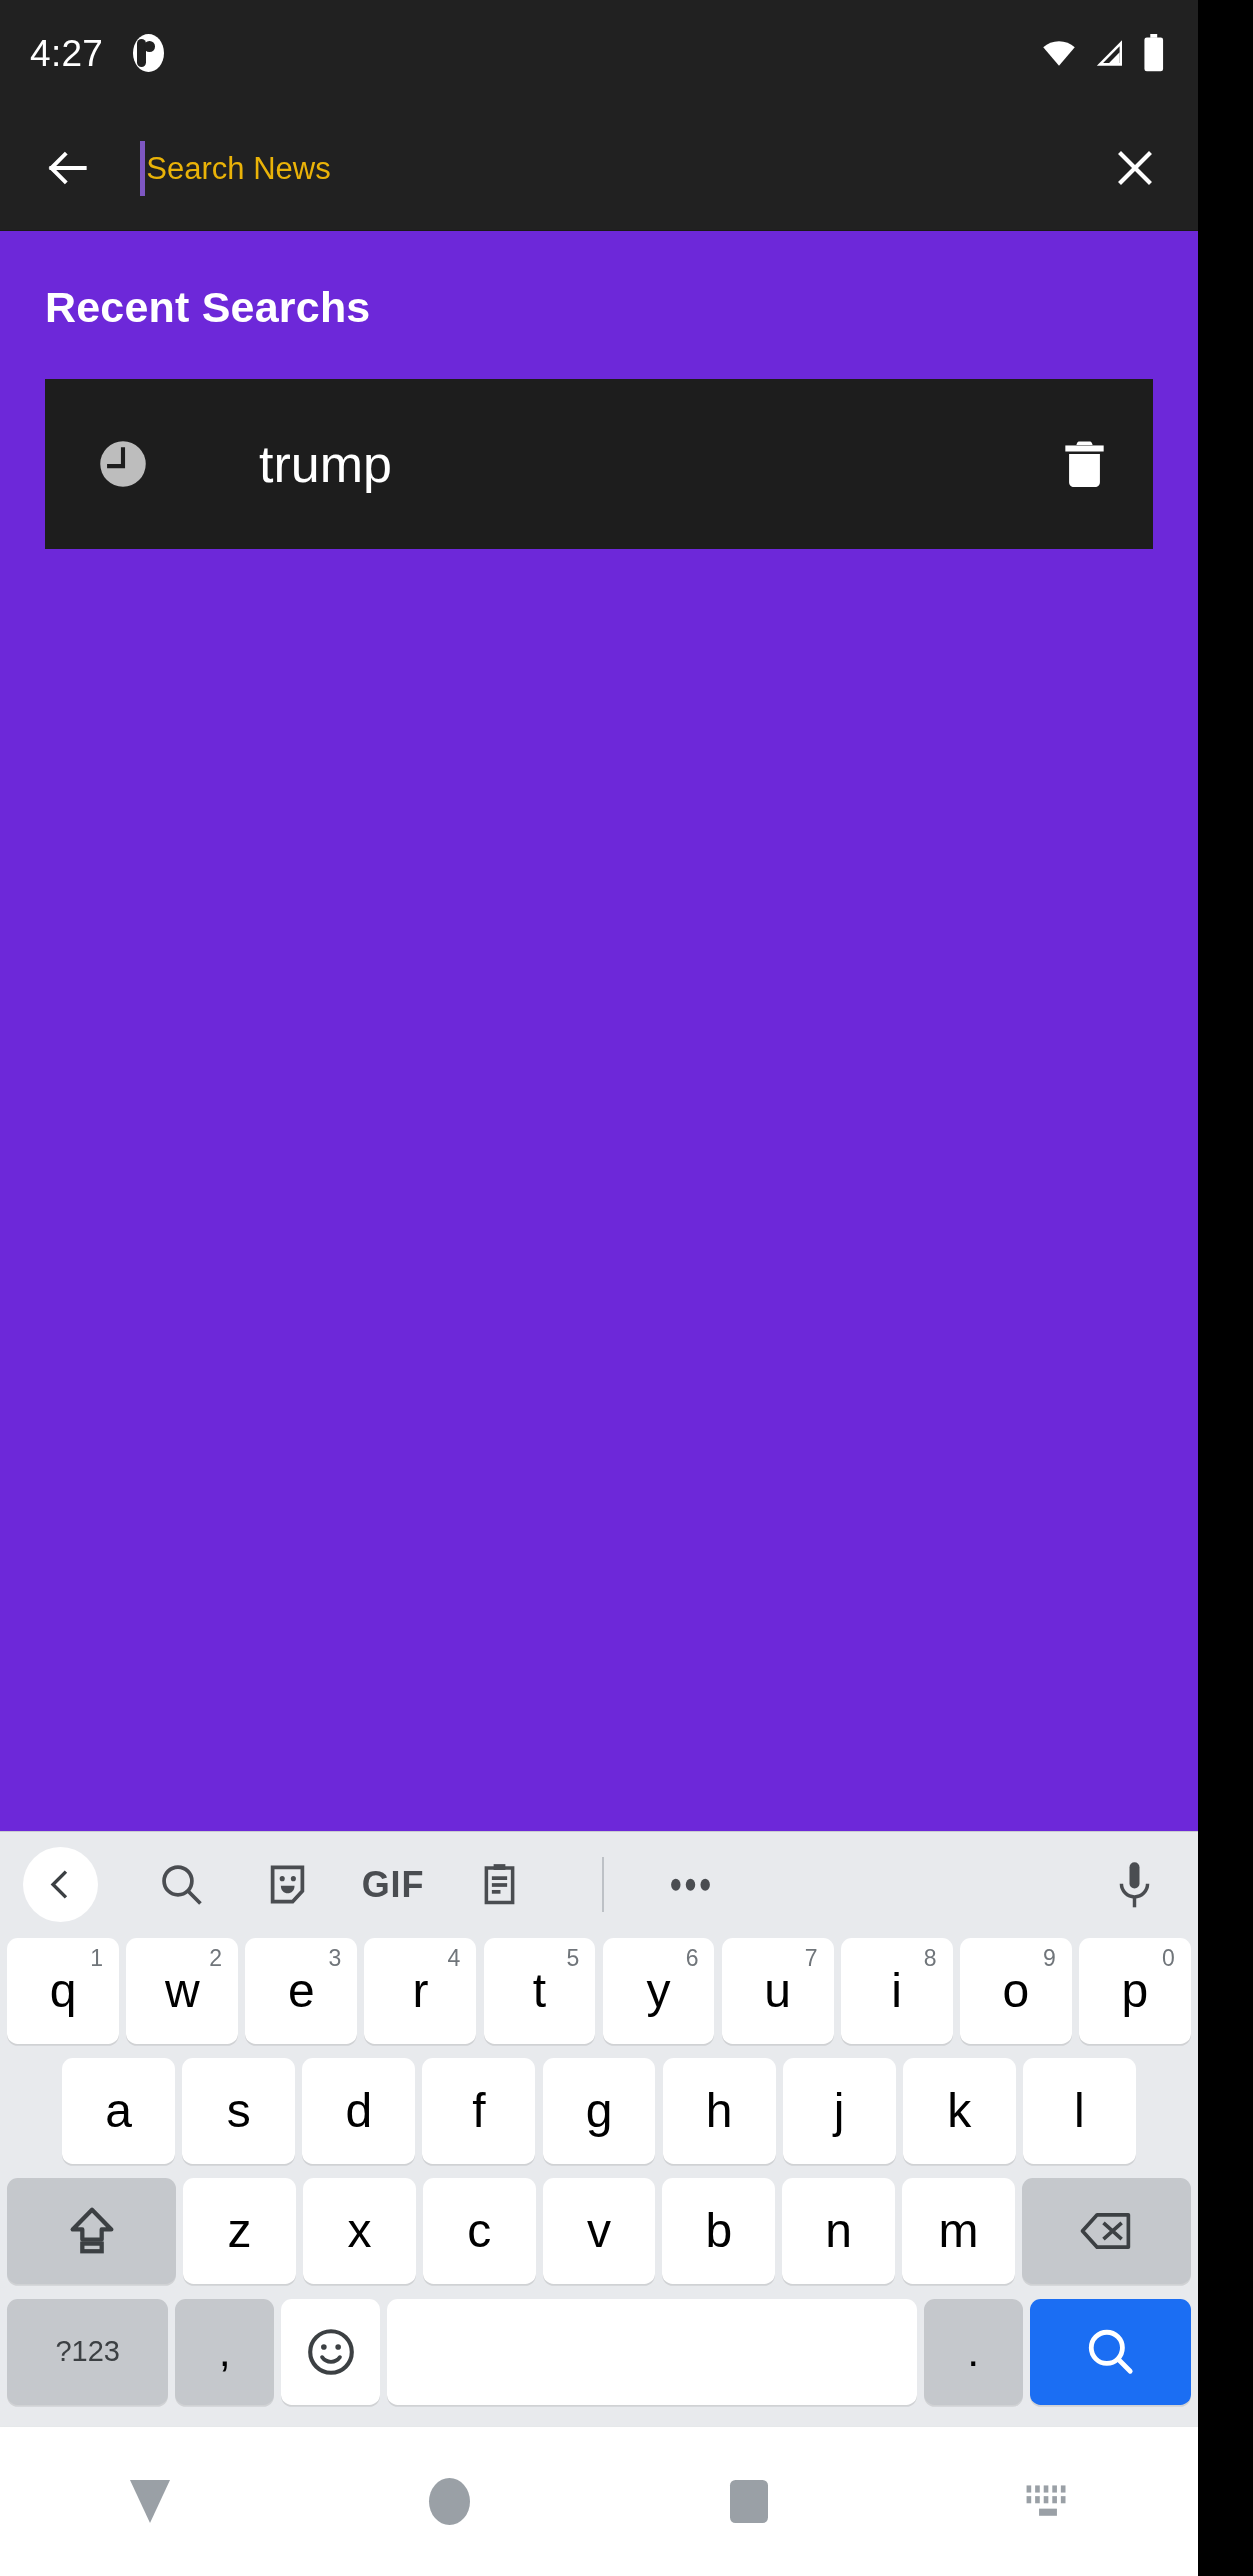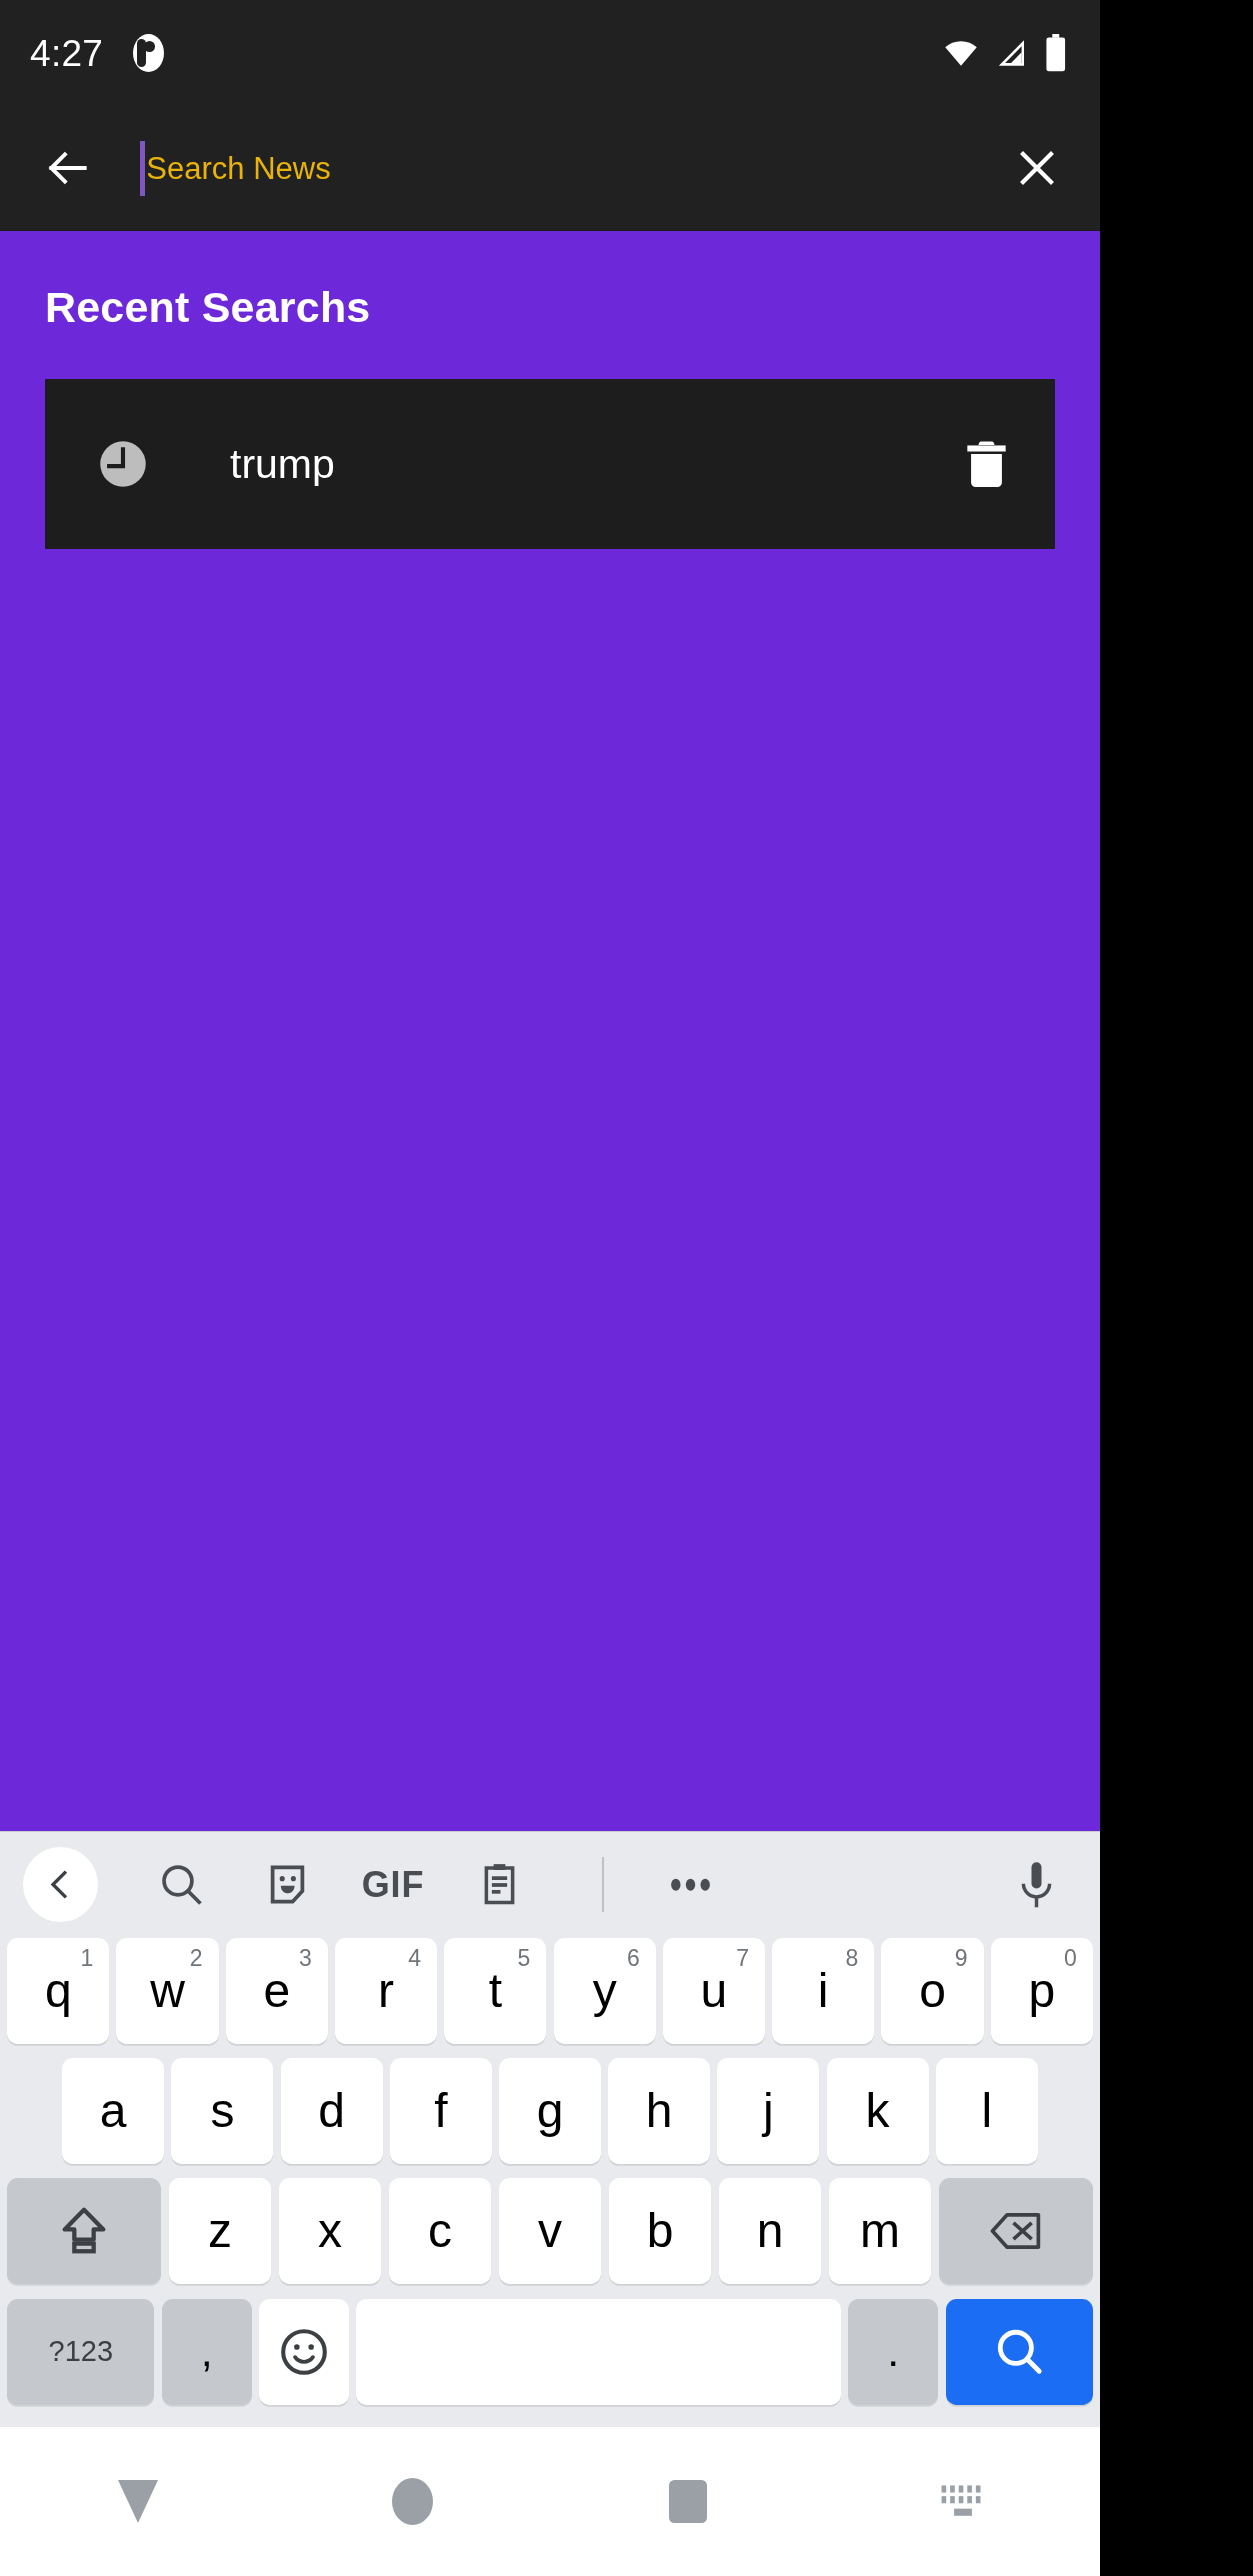--- a/index.html
+++ b/index.html
@@ -5,21 +5,21 @@
   * { box-sizing: border-box; margin: 0; padding: 0; }
   html, body {
     width: 1253px;
     height: 2576px;
     background: #000;
     font-family: "Liberation Sans", sans-serif;
     overflow: hidden;
   }
   .phone {
     position: relative;
-    width: 1100px;
+    width: 1198px;
     height: 2576px;
     background: #303030;
     display: flex;
     flex-direction: column;
     border-radius: 19px;
   }
 
   
   .status-bar {
     height: 106px;
@@ -137,22 +137,22 @@
     align-items: center;
     padding: 0 47px 0 52px;
     cursor: pointer;
   }
   .clock-icon {
     width: 52px; height: 52px;
     flex: 0 0 auto;
   }
   .recent-label {
     color: #ffffff;
-    font-size: 41px;
-    margin-left: 81px;
+    font-size: 52px;
+    margin-left: 110px;
     flex: 1 1 auto;
     line-height: 1;
   }
   .trash-icon {
     width: 43px; height: 50px;
     flex: 0 0 auto;
     cursor: pointer;
   }
 
   

